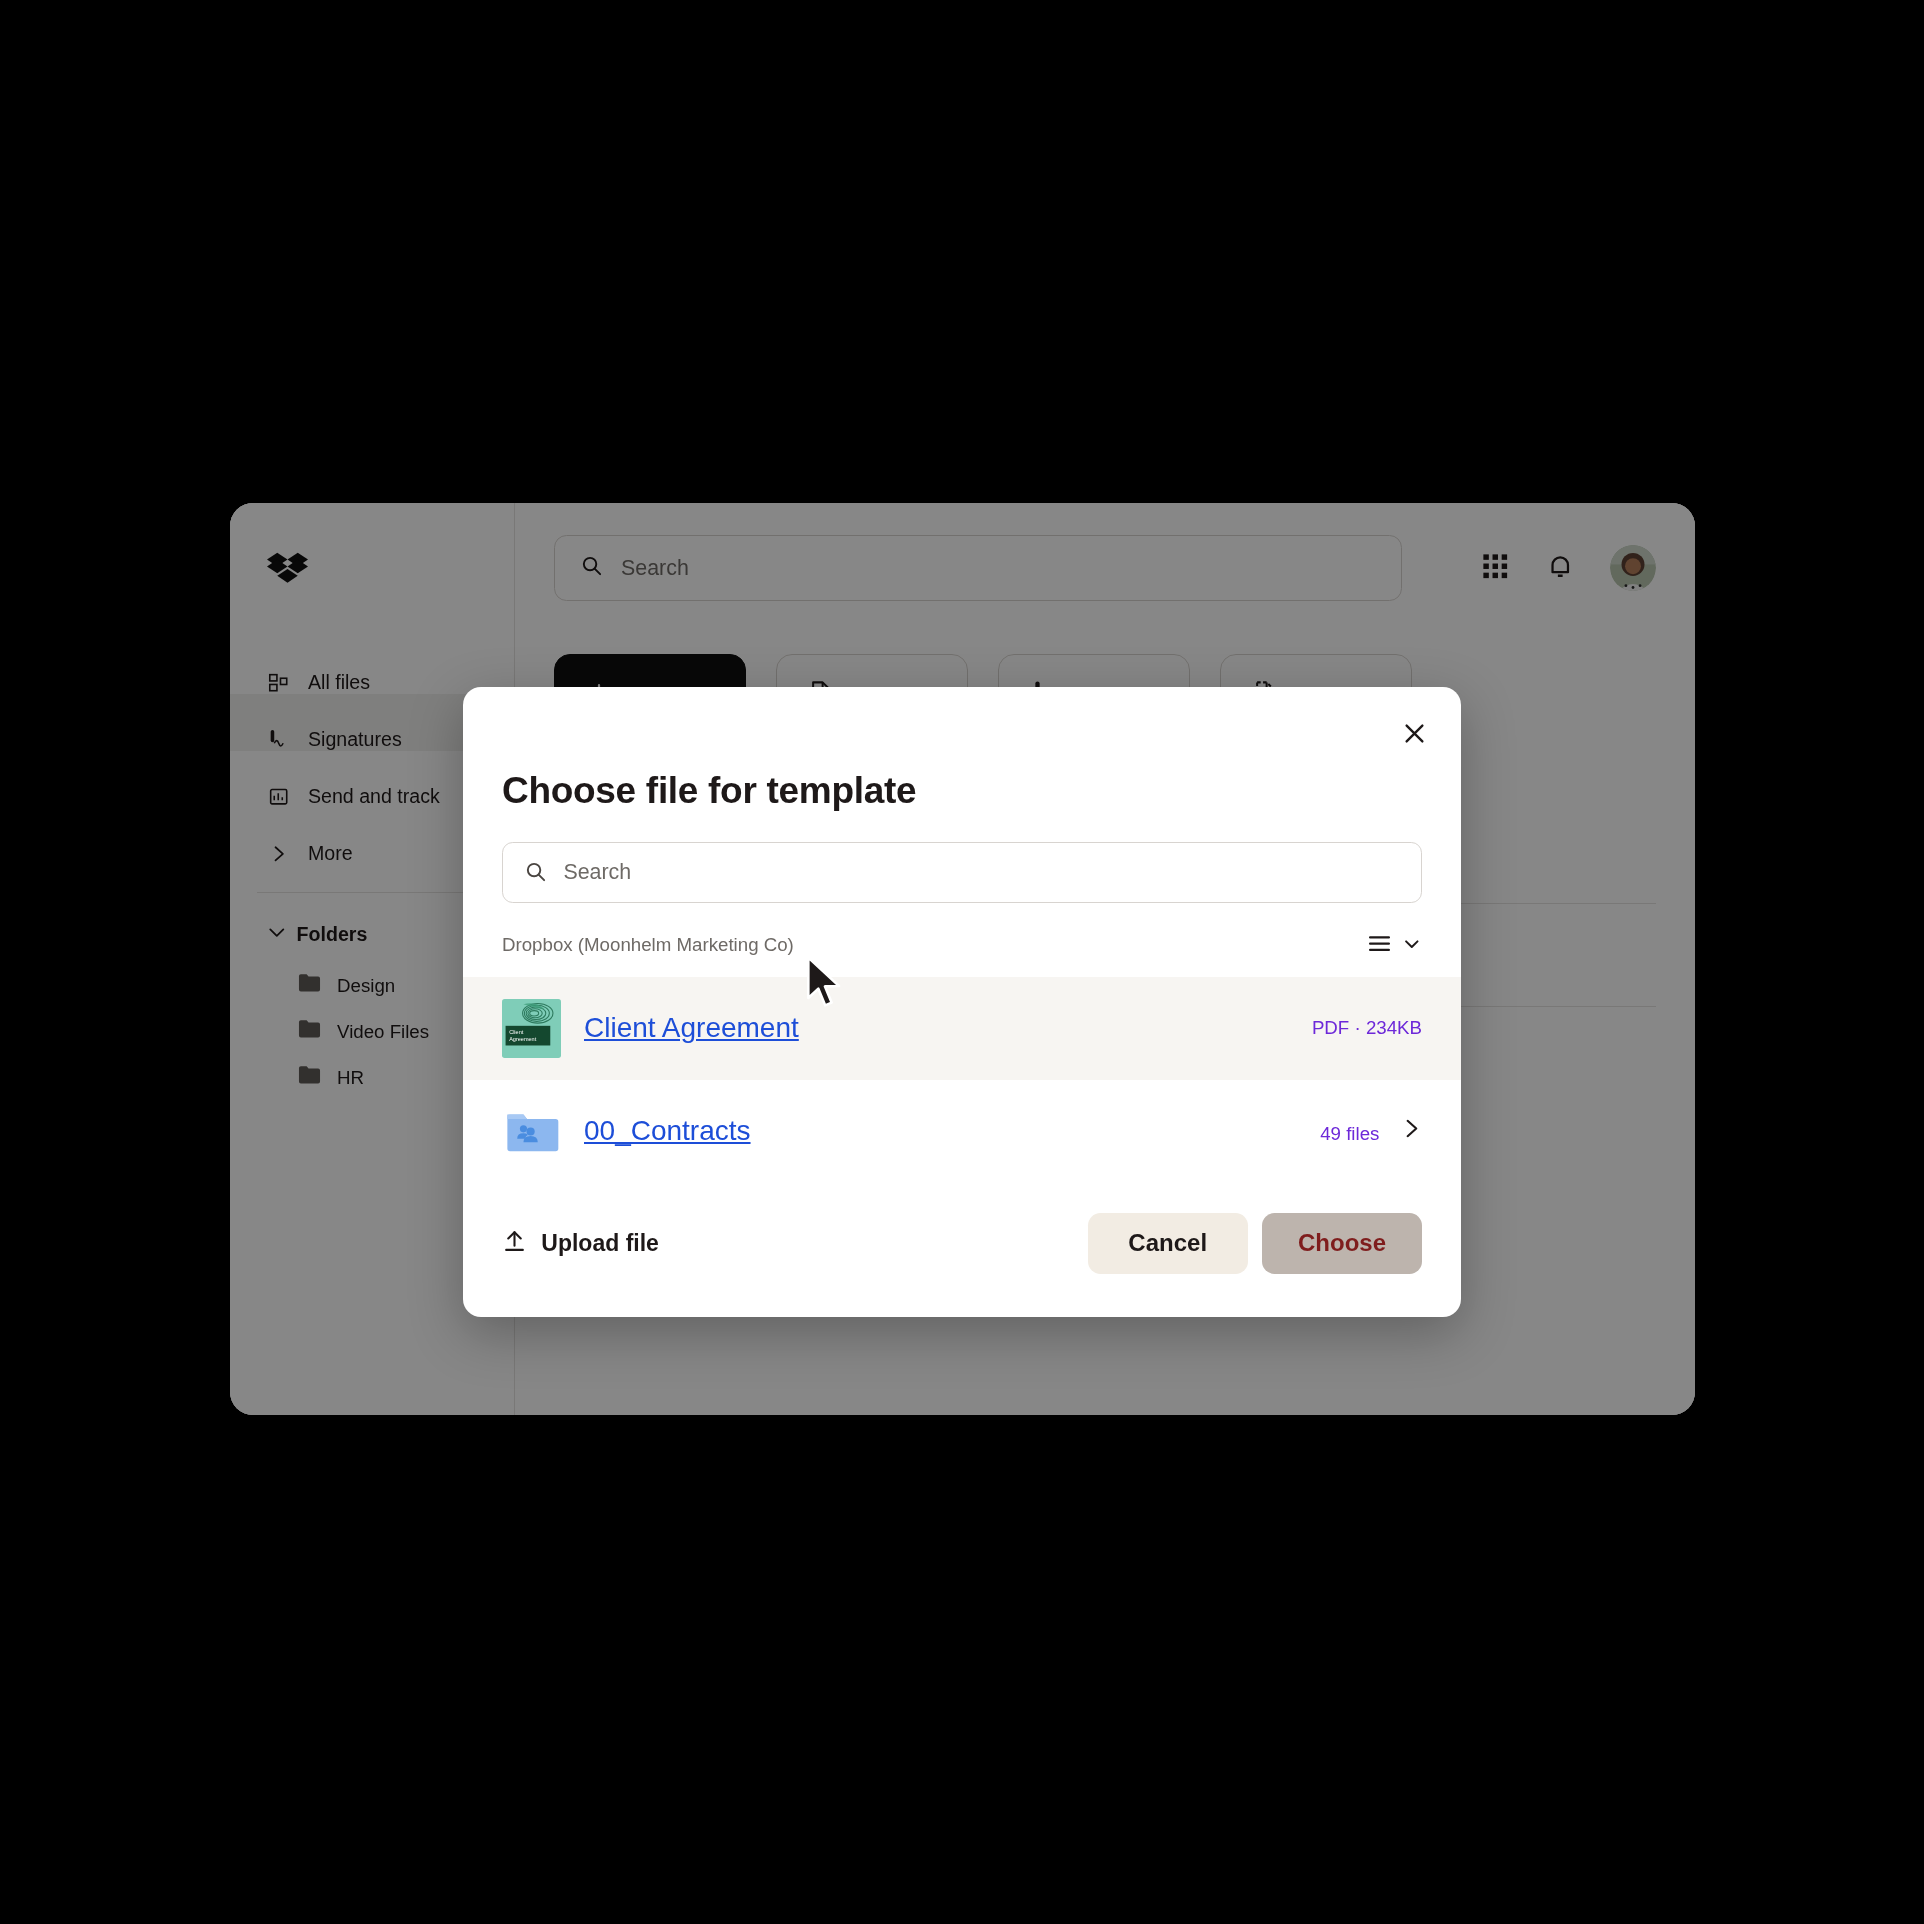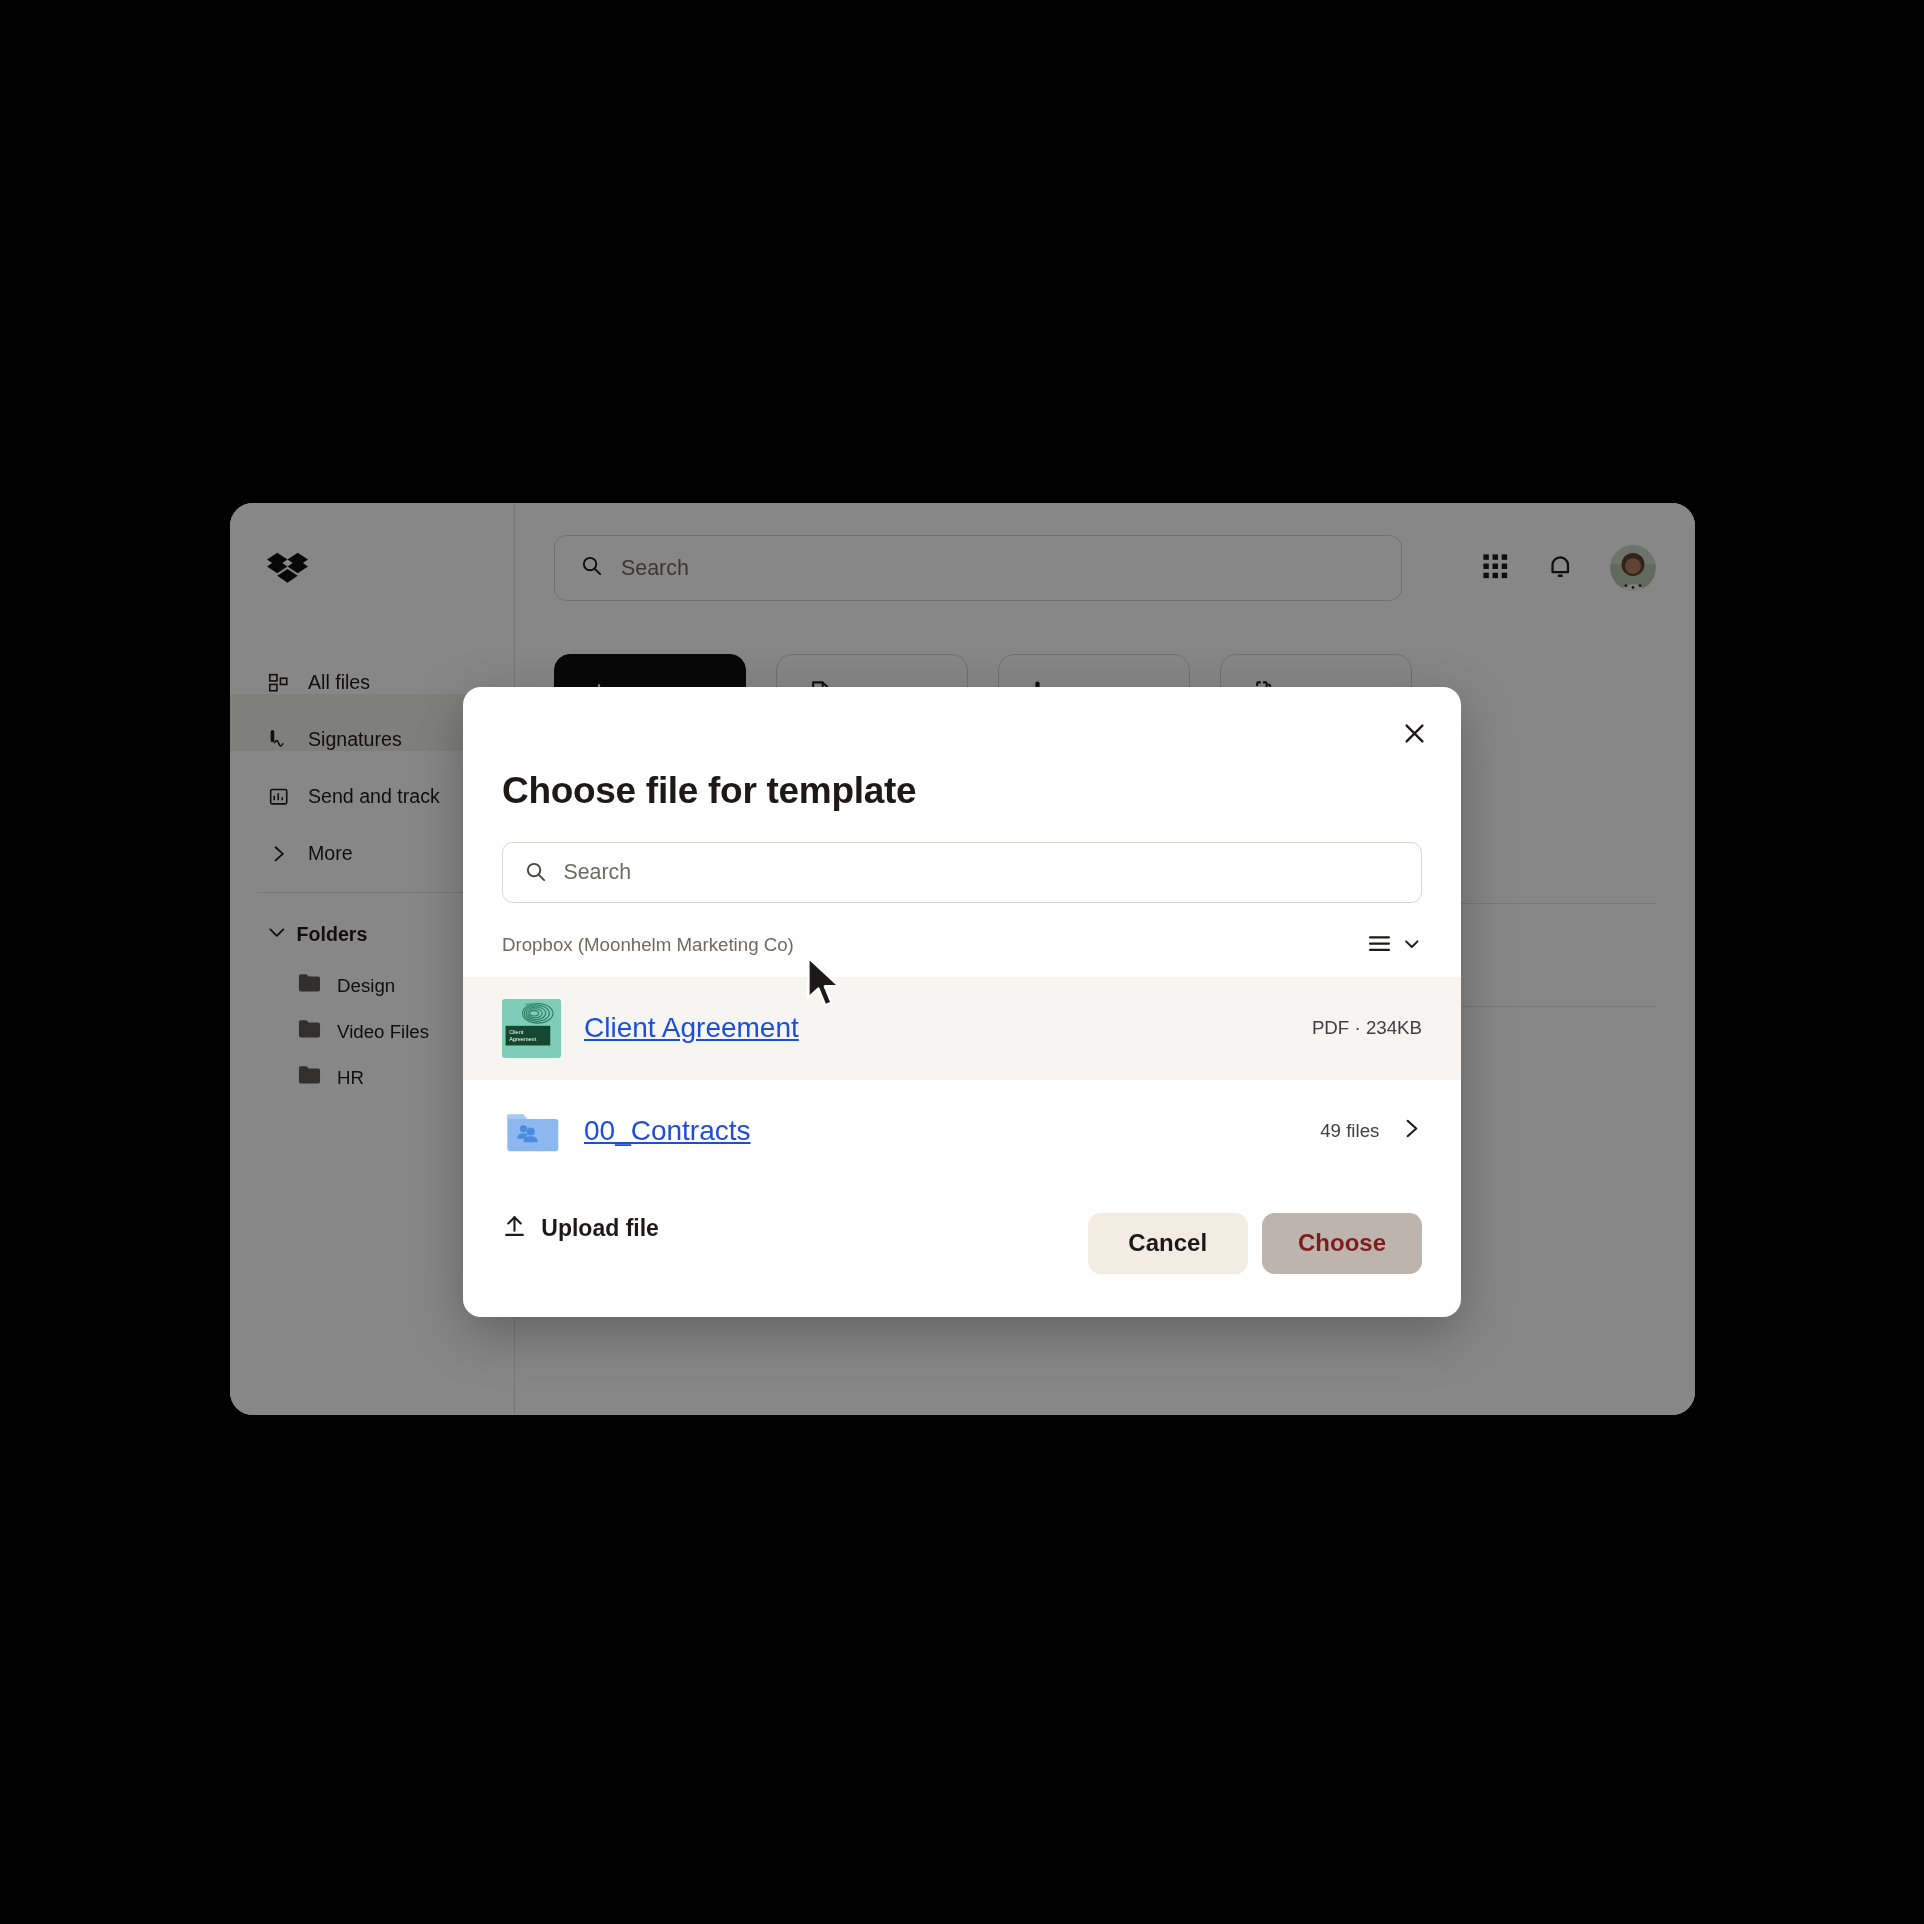--- a/index.html
+++ b/index.html
@@ -259,29 +259,29 @@
 
   .file-name {
     font-size: 28px;
     color: #1d4ed8;
     text-decoration: underline;
   }
 
   .file-meta {
     margin-left: auto;
     font-size: 18.7px;
-    color: #404040;
-    display: flex;
-    align-items: center;
+    color: #6d28d9;
+    display: flex;
+    align-items: flex-end;
     gap: 19.6px;
   }
 
   .modal-footer {
     display: flex;
-    align-items: flex-start;
+    align-items: center;
     padding: 30px 39px 43px 39px;
     gap: 30px;
   }
 
   .upload-link {
     display: flex;
     align-items: center;
     gap: 14.3px;
     font-size: 23px;
     font-weight: 600;

